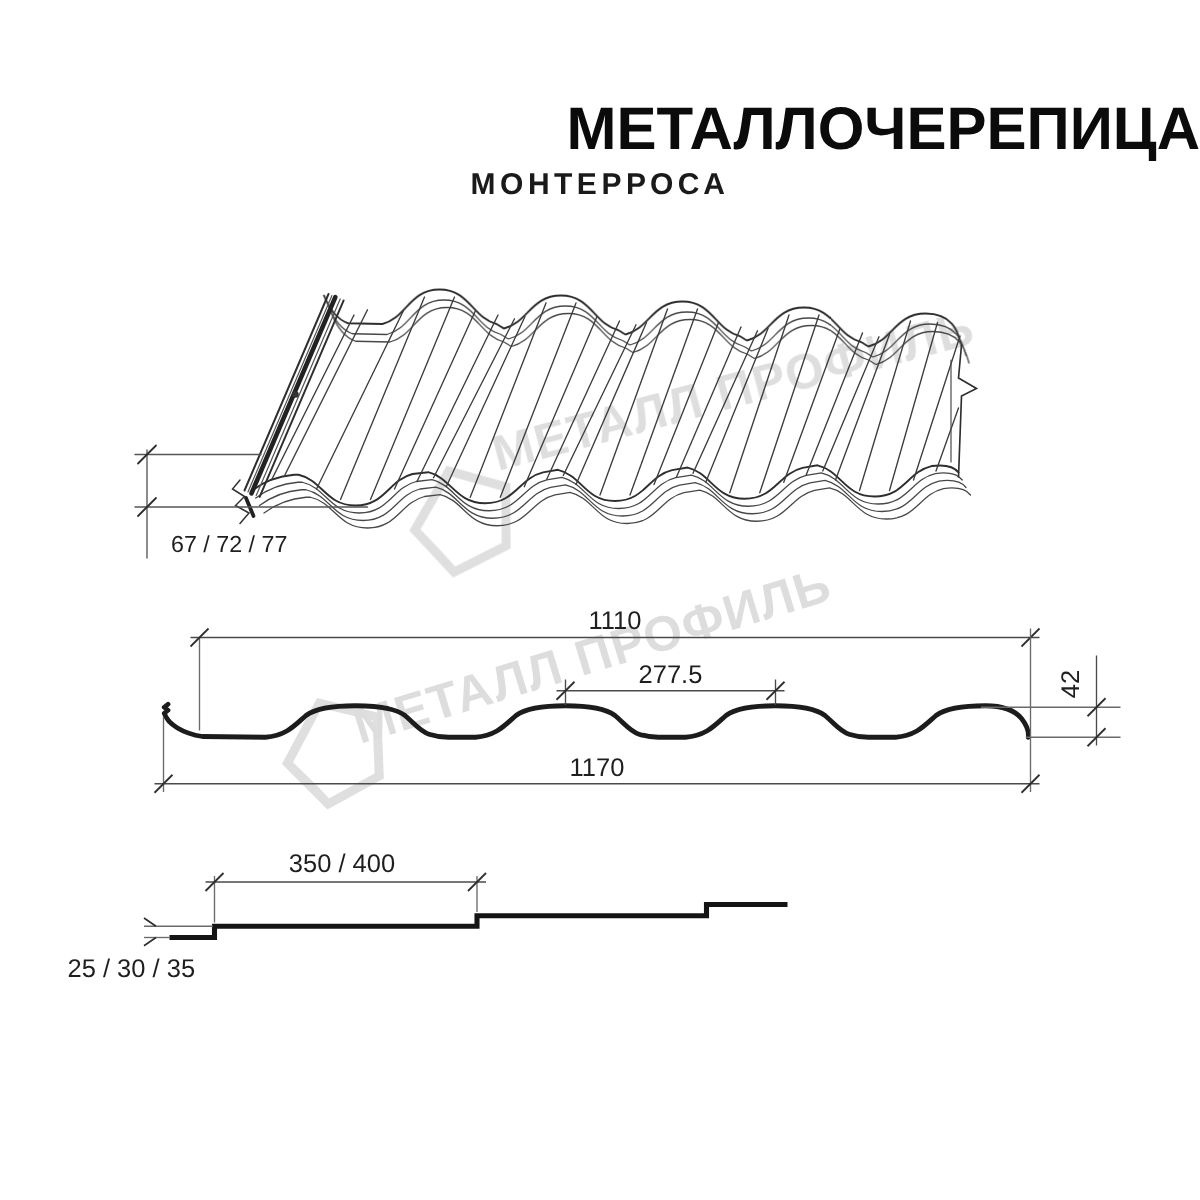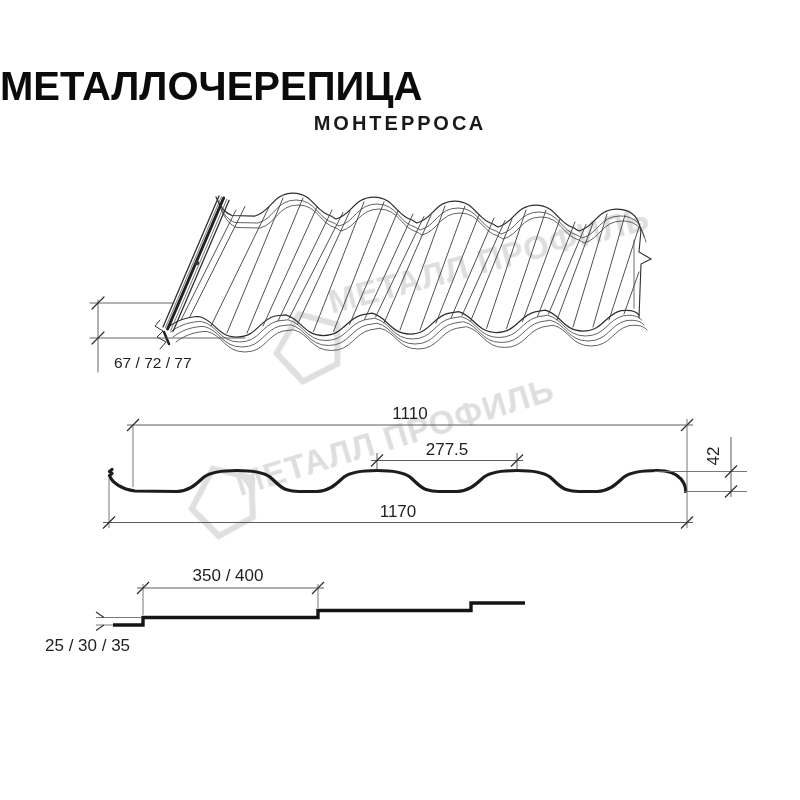--- a/index.html
+++ b/index.html
@@ -1,21 +1,21 @@
 <!DOCTYPE html>
 <html><head>
 <meta charset="utf-8">
 <style>
   html,body{margin:0;padding:0;}
   body{
     width:800px;height:800px;background:#ffffff;position:relative;overflow:hidden;
     font-family:"Liberation Sans", sans-serif;
   }
   .title{
-    position:absolute;left:0;top:66px;width:800px;text-align:left;
+    position:absolute;left:0;top:66px;width:800px;text-align:right;
     font-size:40px;font-weight:800;letter-spacing:0px;color:#0b0b0b;line-height:1.0;
   }
   .subtitle{
     position:absolute;left:0;top:113px;width:800px;text-align:center;
     font-size:20px;font-weight:600;letter-spacing:3px;color:#1a1a1a;line-height:1.0;
   }
   svg{position:absolute;left:0;top:0;}
   .dimtext{font-family:"Liberation Sans",sans-serif;font-size:17px;fill:#1f1f1f;}
   .dimtext-sm{font-family:"Liberation Sans",sans-serif;font-size:15.5px;fill:#1f1f1f;}
   .wmtext{font-family:"Liberation Sans",sans-serif;font-weight:700;font-size:33px;letter-spacing:1px;}

